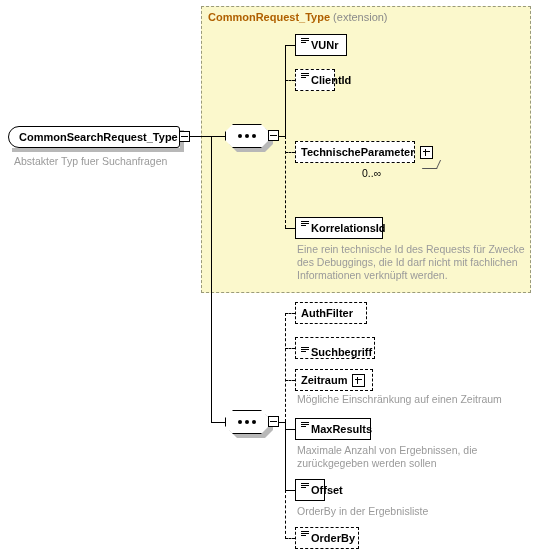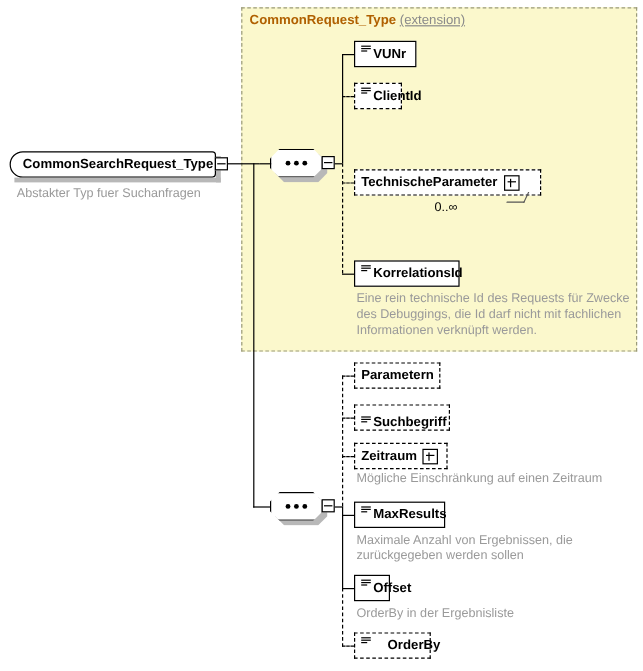--- a/index.html
+++ b/index.html
@@ -34,21 +34,20 @@
     left: 208px;
     top: 11px;
     font-size: 11px;
     font-weight: bold;
     color: #b06000;
     white-space: nowrap;
   }
   .ext-title .sub {
     font-weight: normal;
     color: #8a8a8a;
-    text-decoration: underline;
   }
 
   
   .line {
     position: absolute;
     background: #000000;
   }
   .line.h { height: 1px; }
   .line.v { width: 1px; }
 
@@ -326,21 +325,21 @@
   <div class="node optional" style="left:295px; top:69px; width:40px;">
     <span class="seq-lines">
         <i></i>
         <i></i>
         <i></i>
       </span>
     <span class="node-label">ClientId</span>
   </div>
 
   <div class="dline h" style="left:285px; top:152px; width:10px;"></div>
-  <div class="node optional" style="left:295px; top:141px; width:156px;">
+  <div class="node optional" style="left:295px; top:141px; width:120px;">
     <span class="node-label">TechnischeParameter</span>
     <span class="plus-box"></span>
   </div>
   <div class="repeat-mark" style="left:424px; top:160px;"></div>
   <div class="cardinality" style="left:362px; top:167px;">0..∞</div>
 
   <div class="line h" style="left:285px; top:228px; width:10px;"></div>
   <div class="node" style="left:295px; top:217px; width:88px;">
     <span class="seq-lines">
         <i></i>
@@ -363,21 +362,21 @@
   </div>
   <div class="minus-box" style="left:268px; top:416px;"></div>
   <div class="line h" style="left:279px; top:422px; width:6px;"></div>
 
   <div class="dline v" style="left:285px; top:313px; height:109px;"></div>
   <div class="line v" style="left:285px; top:422px; height:68px;"></div>
   <div class="dline v" style="left:285px; top:490px; height:49px;"></div>
 
   <div class="dline h" style="left:285px; top:313px; width:10px;"></div>
   <div class="node optional" style="left:295px; top:302px; width:72px;">
-    <span class="node-label">Parametern</span>
+    <span class="node-label">AuthFilter</span>
   </div>
 
   <div class="dline h" style="left:285px; top:348px; width:10px;"></div>
   <div class="node optional" style="left:295px; top:337px; width:80px;align-items:flex-end;">
     <span class="seq-lines">
         <i></i>
         <i></i>
         <i></i>
       </span>
     <span class="node-label">Suchbegriff</span>
@@ -407,21 +406,21 @@
     <span class="seq-lines">
         <i></i>
         <i></i>
         <i></i>
       </span>
     <span class="node-label">Offset</span>
   </div>
   <div class="anno" style="left:297px; top:505px; width:235px;">OrderBy in der Ergebnisliste</div>
 
   <div class="dline h" style="left:285px; top:538px; width:10px;"></div>
-  <div class="node optional" style="left:295px; top:527px; width:64px;gap:12px;">
+  <div class="node optional" style="left:295px; top:527px; width:64px;">
     <span class="seq-lines">
         <i></i>
         <i></i>
         <i></i>
       </span>
     <span class="node-label">OrderBy</span>
   </div>
 
 </div>
 

